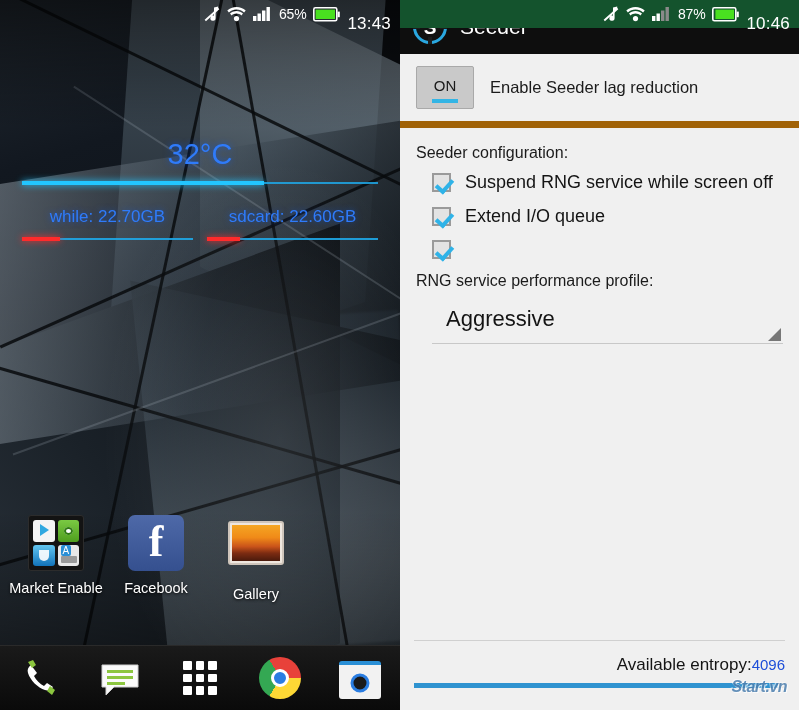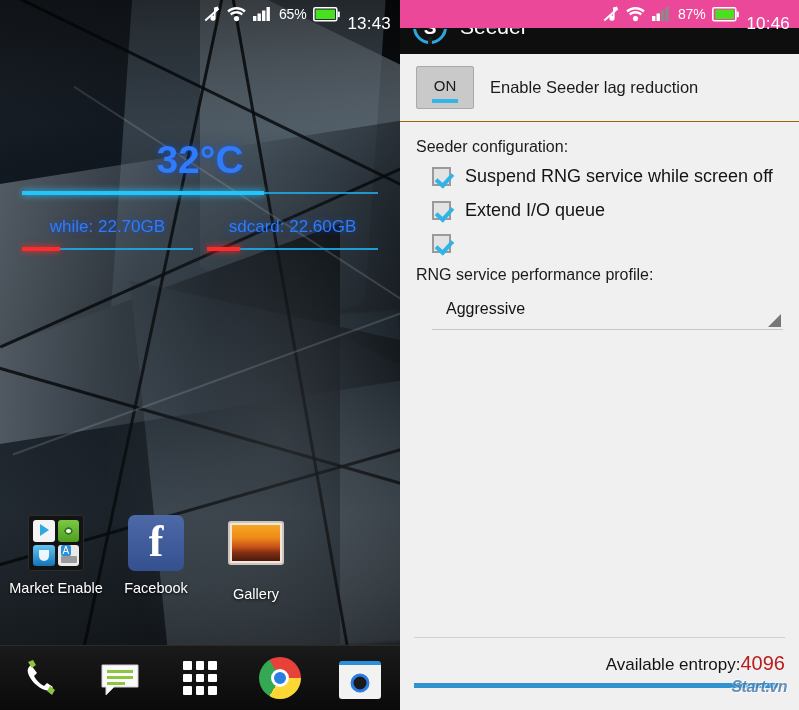--- a/index.html
+++ b/index.html
@@ -33,28 +33,28 @@
   .wall .ln{position:absolute;background:rgba(8,10,13,.85);}
   .wall .lnl{position:absolute;background:rgba(200,212,222,.18);}
   .wall .vig{position:absolute;inset:0;background:
       radial-gradient(ellipse at 70% 62%, rgba(255,255,255,.10) 0%, rgba(0,0,0,0) 45%),
       linear-gradient(180deg, rgba(0,0,0,.55) 0%, rgba(0,0,0,0) 18%, rgba(0,0,0,0) 72%, rgba(0,0,0,.65) 100%);}
 
   
   .statusbar{position:absolute;left:0;top:0;width:100%;height:28px;display:flex;align-items:center;
       justify-content:flex-end;gap:7px;padding-right:9px;box-sizing:border-box;z-index:30;
       color:#fff;font-size:15px;}
-  .statusbar.dark{background:#ec4899;}
+  .statusbar.dark{background:#14532d;}
   .sb-icon{display:flex;align-items:center;}
   .pct{font-size:14px;color:#fff;letter-spacing:-.2px;}
   .clock{font-size:17px;color:#fff;letter-spacing:.2px;margin-top:20px;}
 
   
   .widget{position:absolute;left:0;top:140px;width:400px;z-index:20;text-align:center;}
-  .temp{color:#2f7bfa;font-size:39px;font-weight:bold;text-shadow:0 0 6px rgba(0,90,255,.6);line-height:1;}
+  .temp{color:#2f7bfa;font-size:29px;font-weight:normal;text-shadow:0 0 6px rgba(0,90,255,.6);line-height:1;}
   .barwrap{position:relative;height:4px;margin:12px 22px 0 22px;}
   .bartrack{position:absolute;left:0;top:1px;width:100%;height:2px;background:#1ea8e8;opacity:.85;}
   .barfill{position:absolute;left:0;top:0;height:4px;background:#22c6ff;box-shadow:0 0 7px #22c6ff;}
   .storrow{display:flex;justify-content:space-between;margin:22px 22px 0 22px;}
   .stor{width:48%;}
   .stor .lbl{color:#2f7bfa;font-size:17px;text-shadow:0 0 6px rgba(0,90,255,.55);white-space:nowrap;}
   .stor .sb{position:relative;height:4px;margin-top:10px;}
   .stor .sb .t{position:absolute;left:0;top:1px;width:100%;height:2px;background:#1ea8e8;opacity:.9;}
   .stor .sb .f{position:absolute;left:0;top:0;height:4px;background:#ff2b2b;box-shadow:0 0 7px #ff2b2b;}
 
@@ -105,47 +105,47 @@
 
   
   .seeder{position:relative;width:399px;height:710px;background:#f0f0f0;overflow:hidden;}
   .appbar{height:54px;background:#0e0e0e;display:flex;align-items:center;padding-left:13px;gap:13px;}
   .logo{width:34px;height:34px;border-radius:50%;background:#121212;border:3px solid #2aa7e0;
       position:relative;display:flex;align-items:center;justify-content:center;box-sizing:border-box;}
   .logo span{color:#fff;font-size:19px;font-weight:bold;line-height:1;}
   .logo i{position:absolute;background:#1c1c1c;}
   .apptitle{color:#fff;font-size:21px;}
 
-  .togglerow{height:67px;display:flex;align-items:center;gap:16px;padding-left:16px;border-bottom:1px solid #a16207;background:#f0f0f0;}
+  .togglerow{height:67px;display:flex;align-items:center;gap:16px;padding-left:16px;border-bottom:7px solid #a16207;background:#f0f0f0;}
   .toggle{width:58px;height:43px;background:#c9c9c9;border:1px solid #a9a9a9;border-radius:2px;
       position:relative;display:flex;align-items:center;justify-content:center;box-sizing:border-box;}
   .toggle .on{font-size:15px;color:#1a1a1a;margin-bottom:5px;}
   .toggle .ul{position:absolute;left:50%;transform:translateX(-50%);bottom:5px;width:26px;height:4px;background:#33b5e5;}
   .togglelbl{font-size:16.5px;color:#1b1b1b;}
 
   .section{padding:16px 0 0 16px;}
   .sectlbl{font-size:16px;color:#1b1b1b;}
   .cblist{margin-top:10px;padding-left:16px;}
   .cbrow{display:flex;align-items:center;gap:14px;margin-bottom:13px;text-align:right;}
   .cb{width:19px;height:19px;border:2px solid #9a9a9a;background:#e3e3e3;position:relative;box-sizing:border-box;flex:none;}
   .cb::after{content:"";position:absolute;left:2px;top:4px;width:13px;height:7px;
       border-left:4px solid #2fb3e8;border-bottom:4px solid #2fb3e8;transform:rotate(-48deg);}
   .cblbl{font-size:18px;color:#141414;}
 
   .spinwrap{padding:4px 16px 0 32px;}
   .spin{position:relative;border-bottom:1px solid #c8c8c8;padding:12px 0 11px 14px;}
-  .spinval{font-size:16px;color:#141414;}
+  .spinval{font-size:22px;color:#141414;}
   .spin .tri{position:absolute;right:2px;bottom:2px;width:0;height:0;
       border-bottom:13px solid #777;border-left:13px solid transparent;}
 
   .entropy{position:absolute;left:0;bottom:22px;width:100%;box-sizing:border-box;padding:0 14px;}
   .entropy .hr{height:1px;background:#d0d0d0;margin-bottom:14px;}
   .entropy .row{display:flex;justify-content:flex-end;align-items:baseline;}
   .entropy .lbl{font-size:17px;color:#141414;}
-  .entropy .val{font-size:20px;color:#b91c1c;}
+  .entropy .val{font-size:15px;color:#1d4ed8;}
   .pbar{margin-top:8px;height:5px;background:#d7d7d7;position:relative;}
   .pbar .f{position:absolute;left:0;top:0;height:5px;background:#2f93d0;}
   .wm{position:absolute;right:12px;bottom:14px;font-size:16px;font-weight:bold;font-style:italic;
       color:#4d80b0;opacity:.85;text-shadow:1px 1px 0 rgba(255,255,255,.9),-1px -1px 0 rgba(255,255,255,.7);
       letter-spacing:-.5px;}
 </style>
 </head>
 <body>
 
 <div class="screens">

